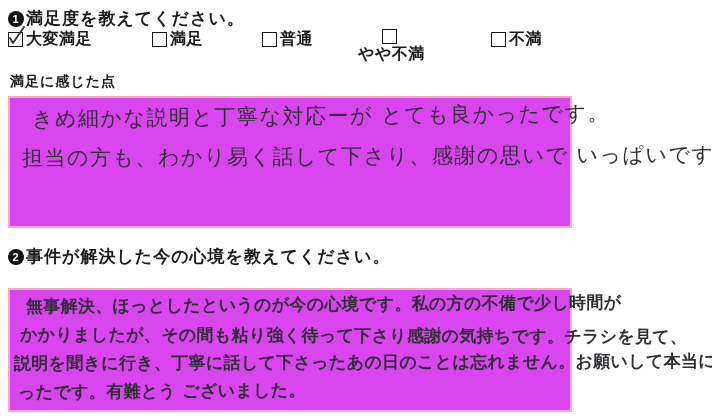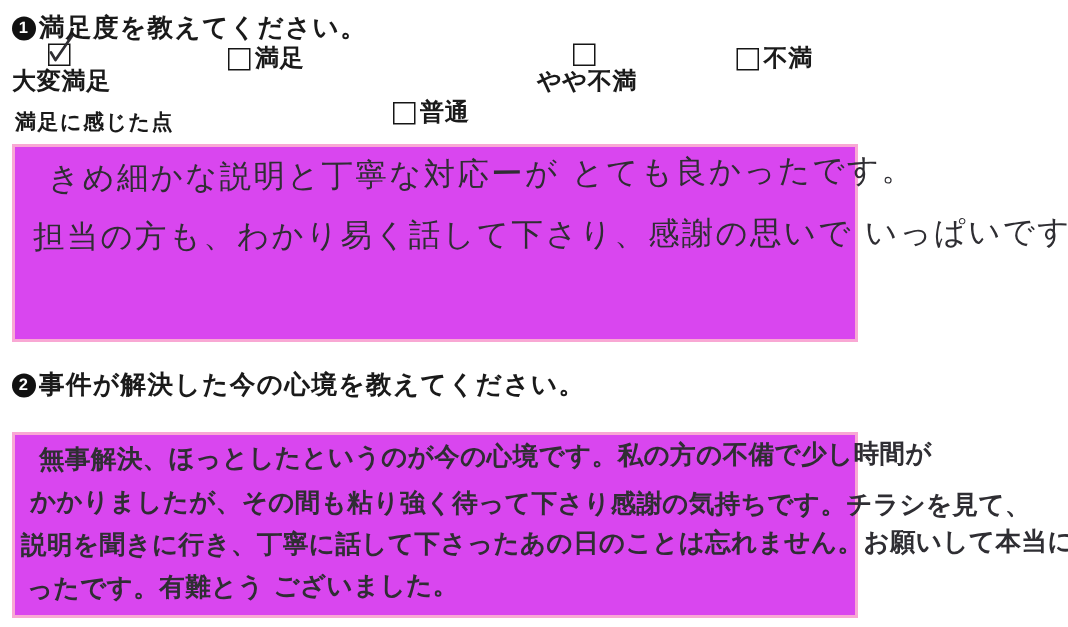--- a/index.html
+++ b/index.html
@@ -85,37 +85,37 @@
 
 <div class="sheet">
 
   <div class="question-heading q1-heading">
     <span class="circle-num">1</span>
     <span>満足度を教えてください。</span>
   </div>
 
   <div class="checkbox-row">
 
-    <div class="cb-option checked" style="left:8px;flex-direction:column;">
+    <div class="cb-option checked" style="left:8px;">
       <span class="cb-box">
         <svg class="cb-mark" viewBox="0 0 22 22">
           <polyline points="3,12 6,17 17,1" fill="none" stroke="#2f2e33" stroke-width="1.8" stroke-linecap="round" stroke-linejoin="round"></polyline>
         </svg>
       </span>
       <span>大変満足</span>
     </div>
 
     <div class="cb-option" style="left:152px;">
       <span class="cb-box">
         
       </span>
       <span>満足</span>
     </div>
 
-    <div class="cb-option" style="left:262px;margin-top:36px;">
+    <div class="cb-option" style="left:262px;">
       <span class="cb-box">
         
       </span>
       <span>普通</span>
     </div>
 
     <div class="cb-option" style="left:358px;flex-direction:column;">
       <span class="cb-box">
         
       </span>

